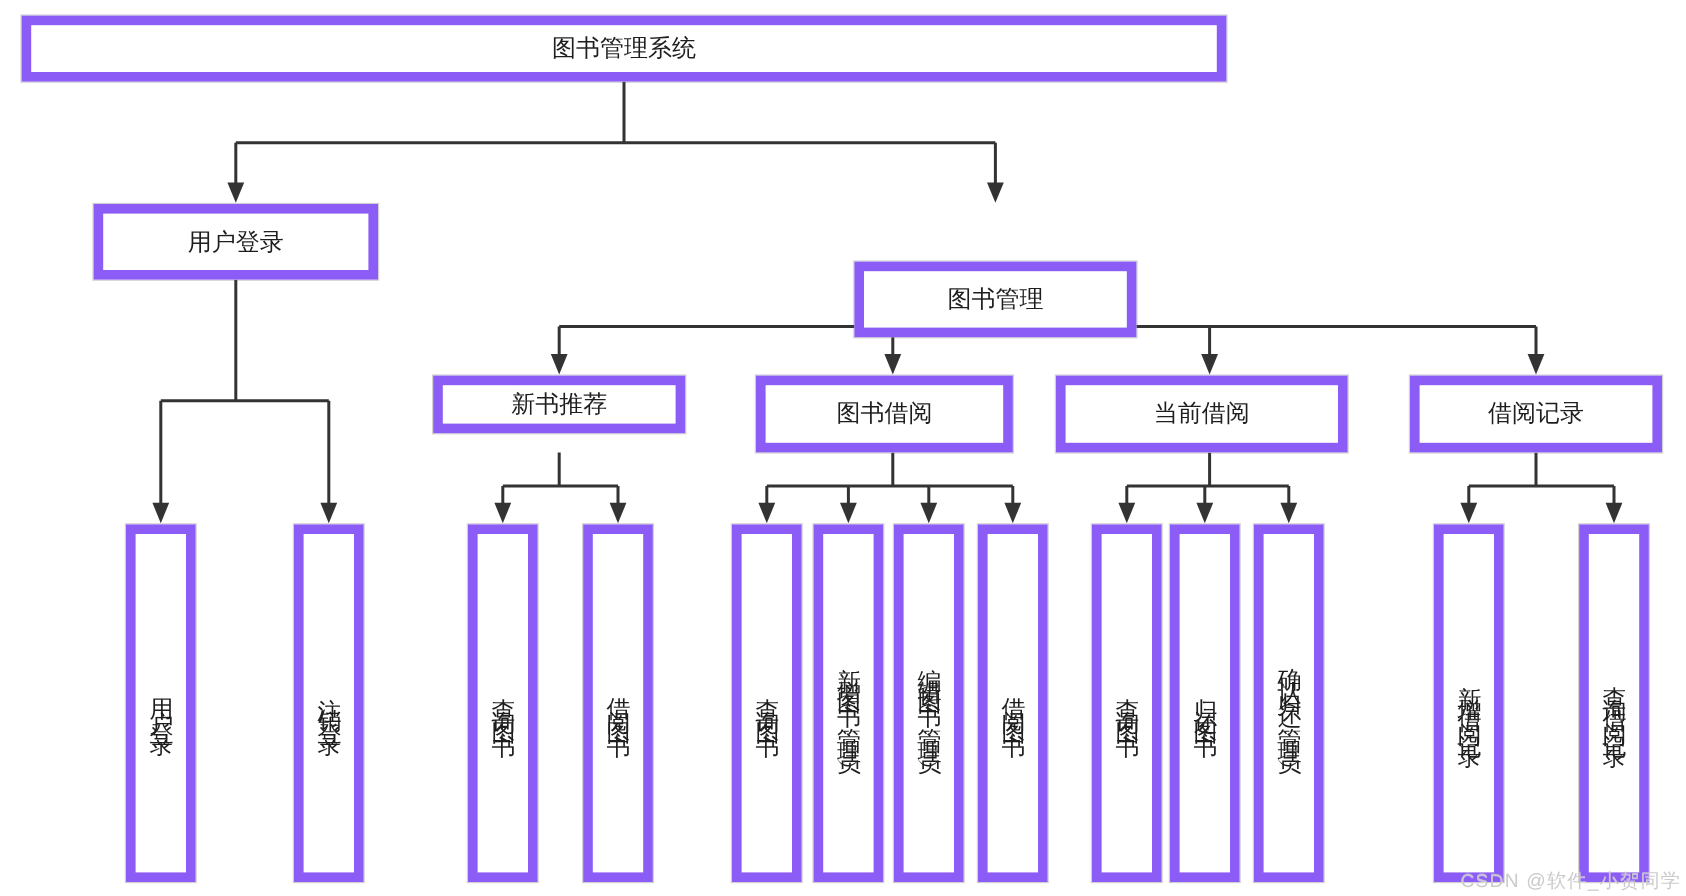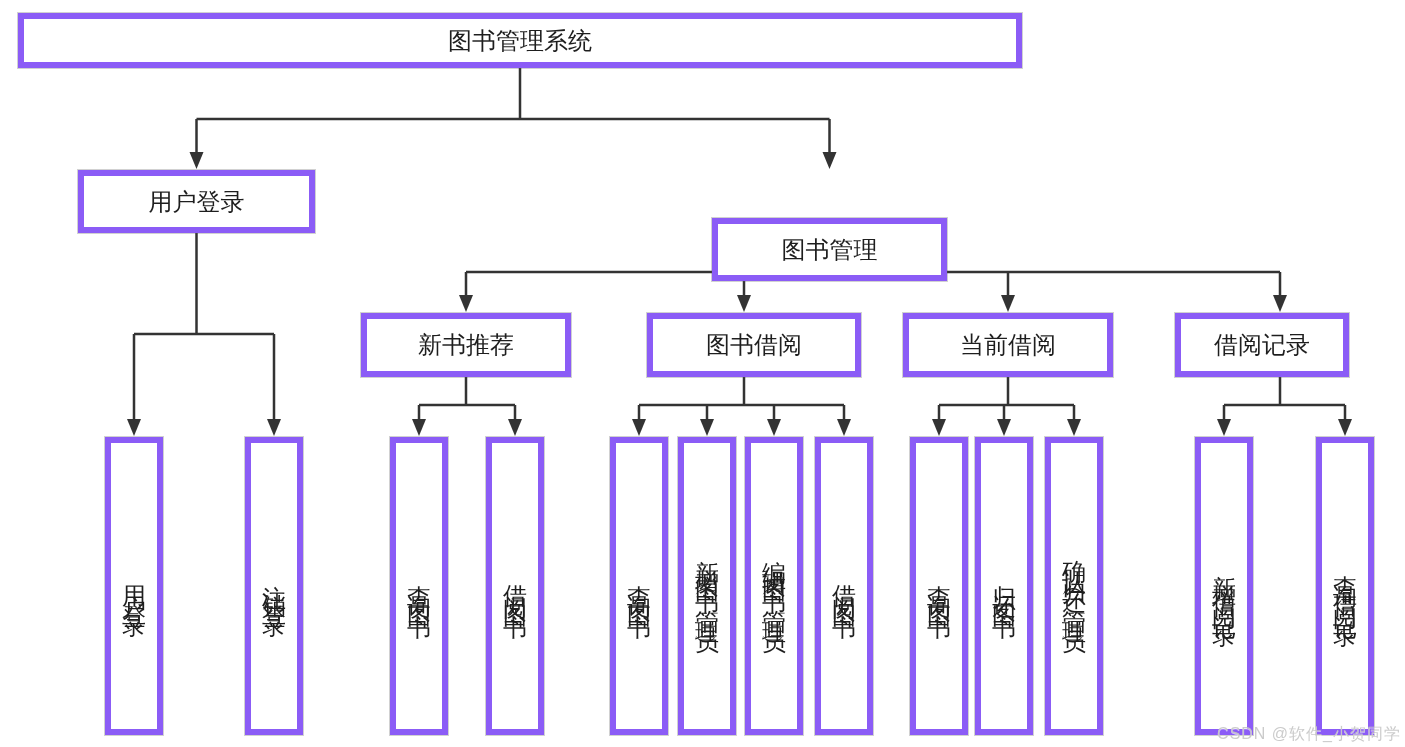--- a/index.html
+++ b/index.html
@@ -3,41 +3,41 @@
 <meta charset="utf-8">
 <style>
   html,body{margin:0;padding:0;background:#fff;}
   .canvas{
     position:relative;width:1405px;height:747px;background:#ffffff;overflow:hidden;
     font-family:"Liberation Sans",sans-serif;color:#1e1e1e;
   }
   .wires{position:absolute;left:0;top:0;z-index:0;}
   .box{
     position:absolute;box-sizing:border-box;background:#fff;
-    border:6px solid #8b5cf6;box-shadow:0 0 0 1px rgba(90,90,90,.28);
+    border:8px solid #8b5cf6;box-shadow:0 0 0 1px rgba(90,90,90,.28);
     display:flex;align-items:center;justify-content:center;
-    z-index:1;font-size:24px;line-height:1;white-space:nowrap;
+    z-index:1;font-size:20px;line-height:1;white-space:nowrap;
   }
   .box.v span{
     writing-mode:vertical-rl;text-orientation:mixed;
     letter-spacing:10px;line-height:1;
   }
   .watermark{
     position:absolute;right:4px;bottom:2px;z-index:2;
     font-size:16px;color:rgba(197,197,197,.9);letter-spacing:1px;
     text-shadow:0 1px 0 rgba(255,255,255,.6);
   }
   
   .n-root{left:18px;top:13px;width:1004px;height:55px;}
   .n-login{left:78px;top:170px;width:237px;height:63px;}
   .n-mgmt{left:712px;top:170px;width:235px;height:63px;margin-top:48px;}
-  .n-newbook{left:361px;top:313px;width:210px;height:64px;}
-  .n-borrow{left:647px;top:313px;width:214px;height:64px;}
-  .n-current{left:903px;top:313px;width:210px;height:64px;align-items:center;}
-  .n-records{left:1175px;top:313px;width:174px;height:64px;}
+  .n-newbook{left:361px;top:313px;width:210px;height:48px;}
+  .n-borrow{left:630px;top:313px;width:214px;height:64px;}
+  .n-current{left:880px;top:313px;width:243px;height:64px;align-items:center;}
+  .n-records{left:1175px;top:313px;width:210px;height:64px;}
   .leaf{top:437px;width:58px;height:298px;}
   .l1a{left:105px;} .l1b{left:245px;}
   .l2a{left:390px;} .l2b{left:486px;}
   .l3a{left:610px;} .l3b{left:678px;} .l3c{left:745px;} .l3d{left:815px;}
   .l4a{left:910px;} .l4b{left:975px;} .l4c{left:1045px;}
   .l5a{left:1195px;} .l5b{left:1316px;}
 </style>
 </head>
 <body>
 

